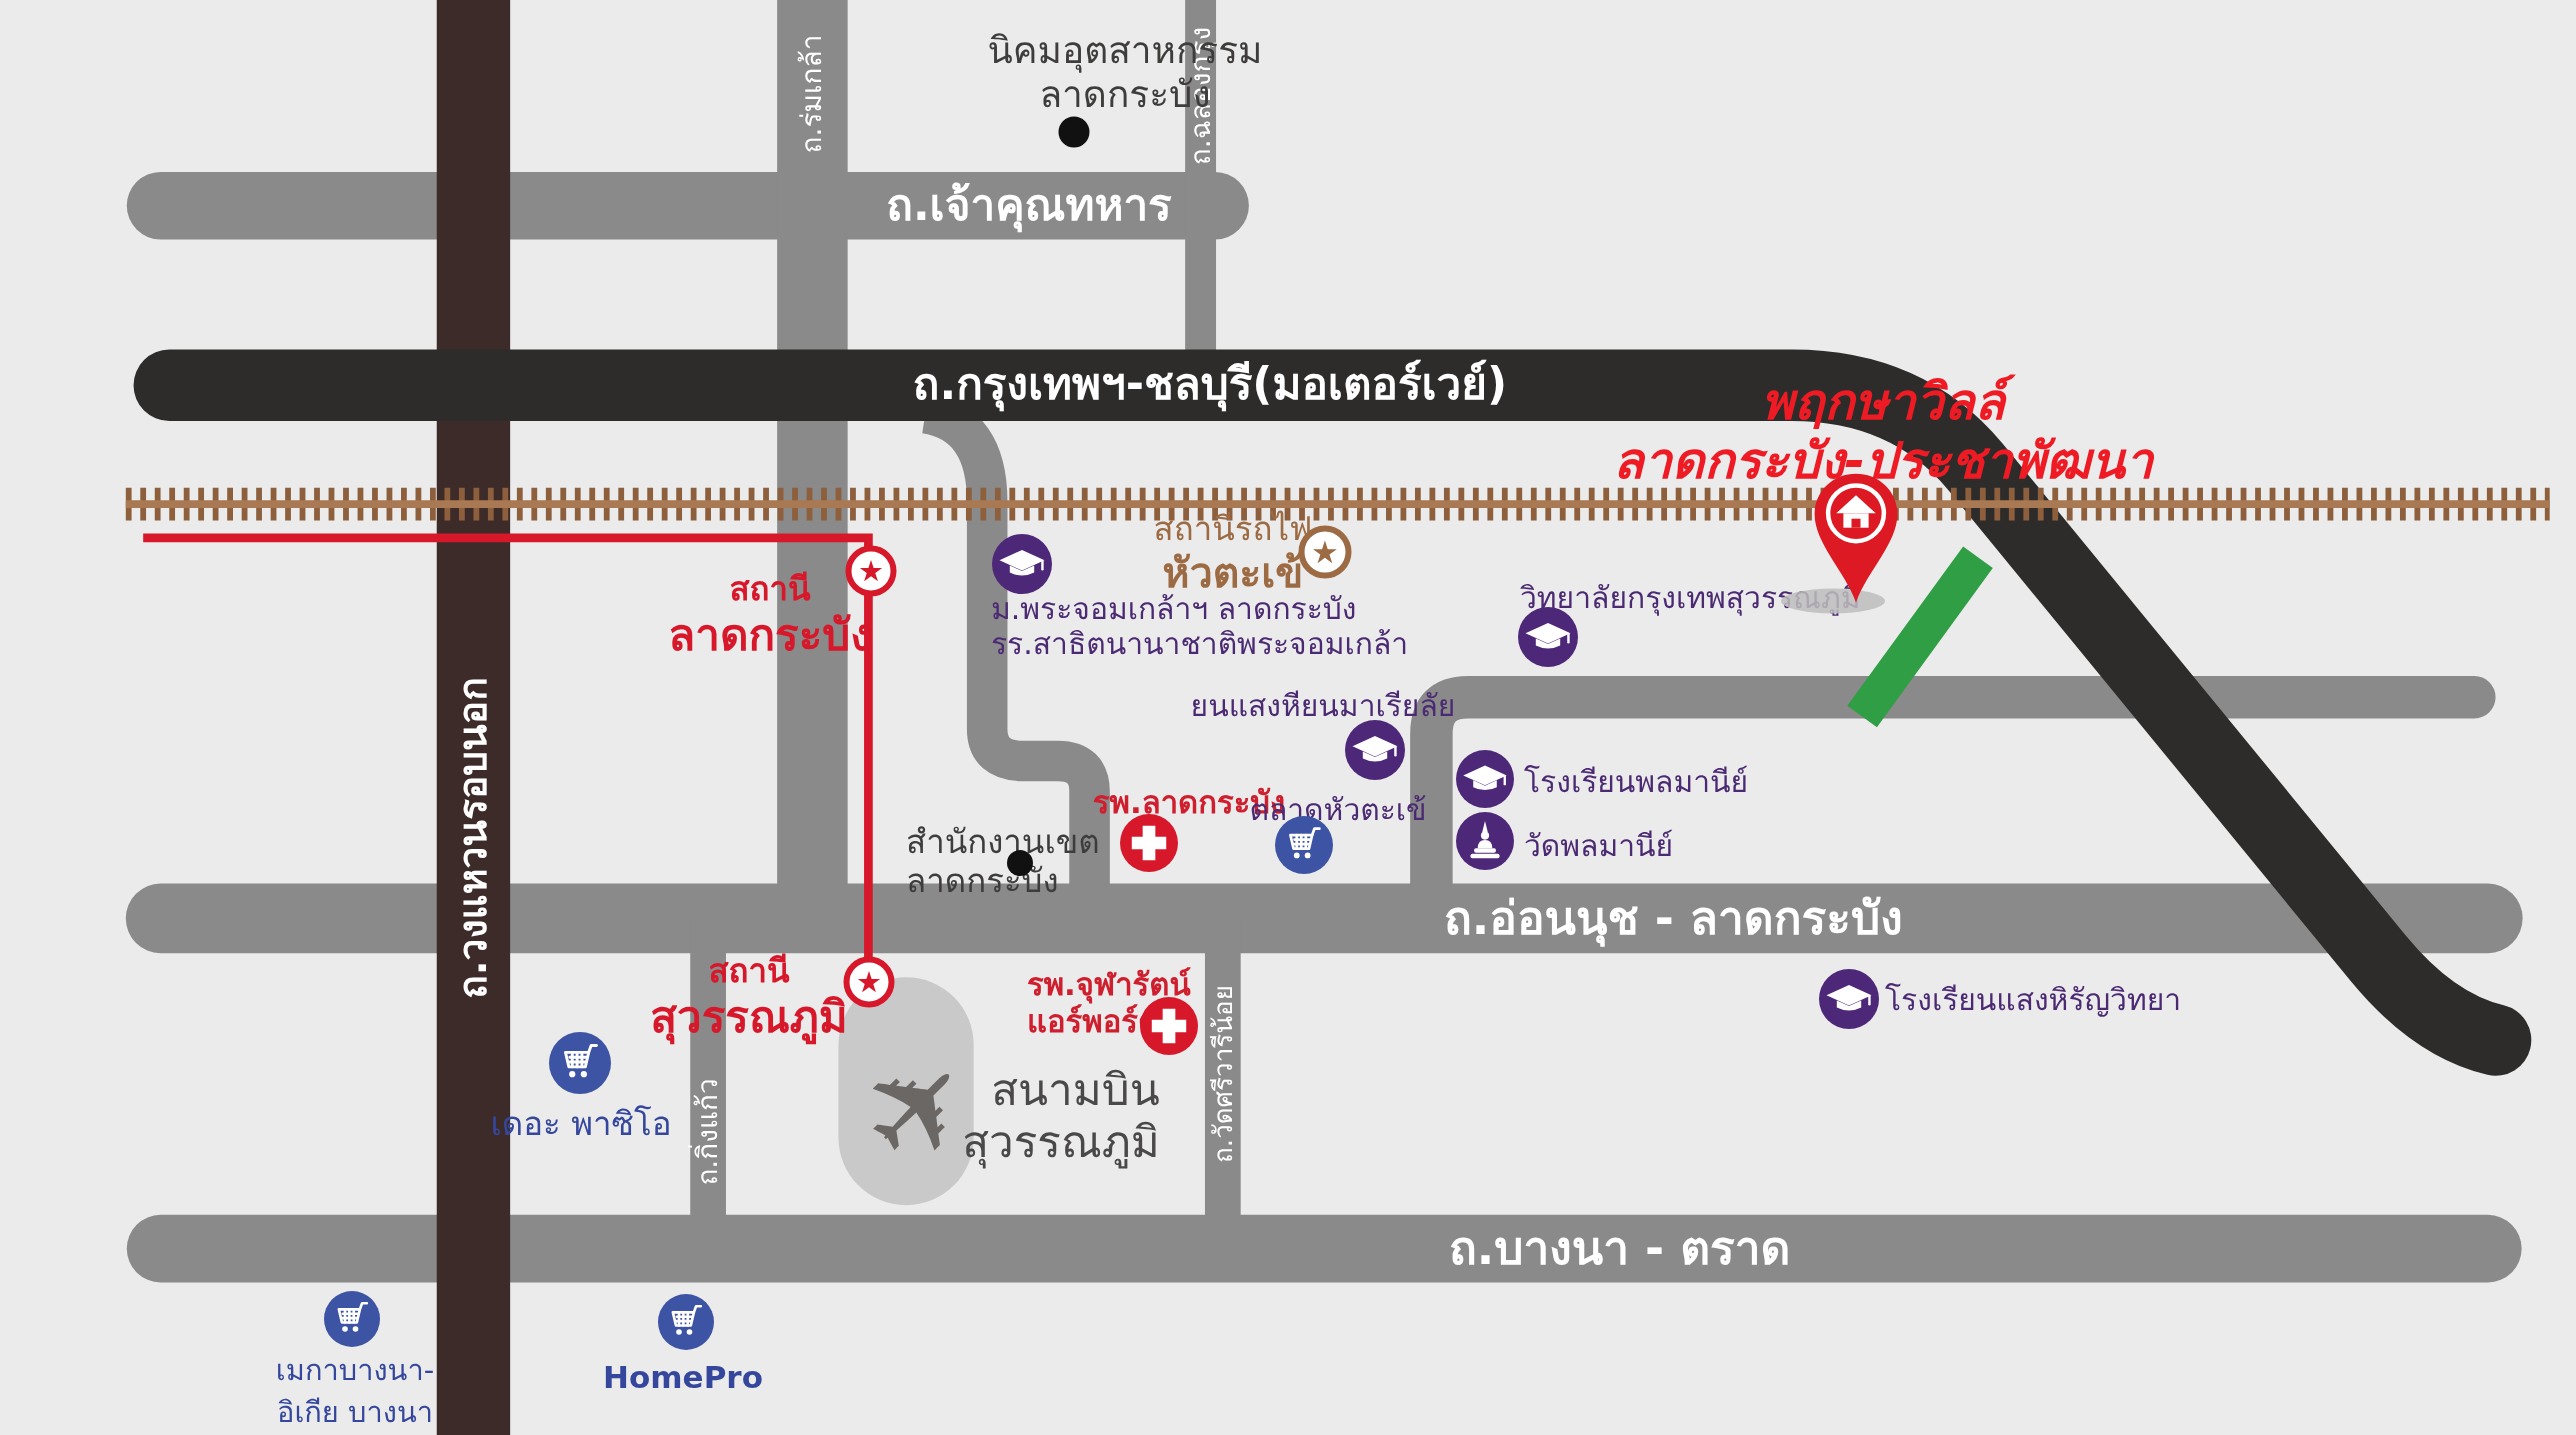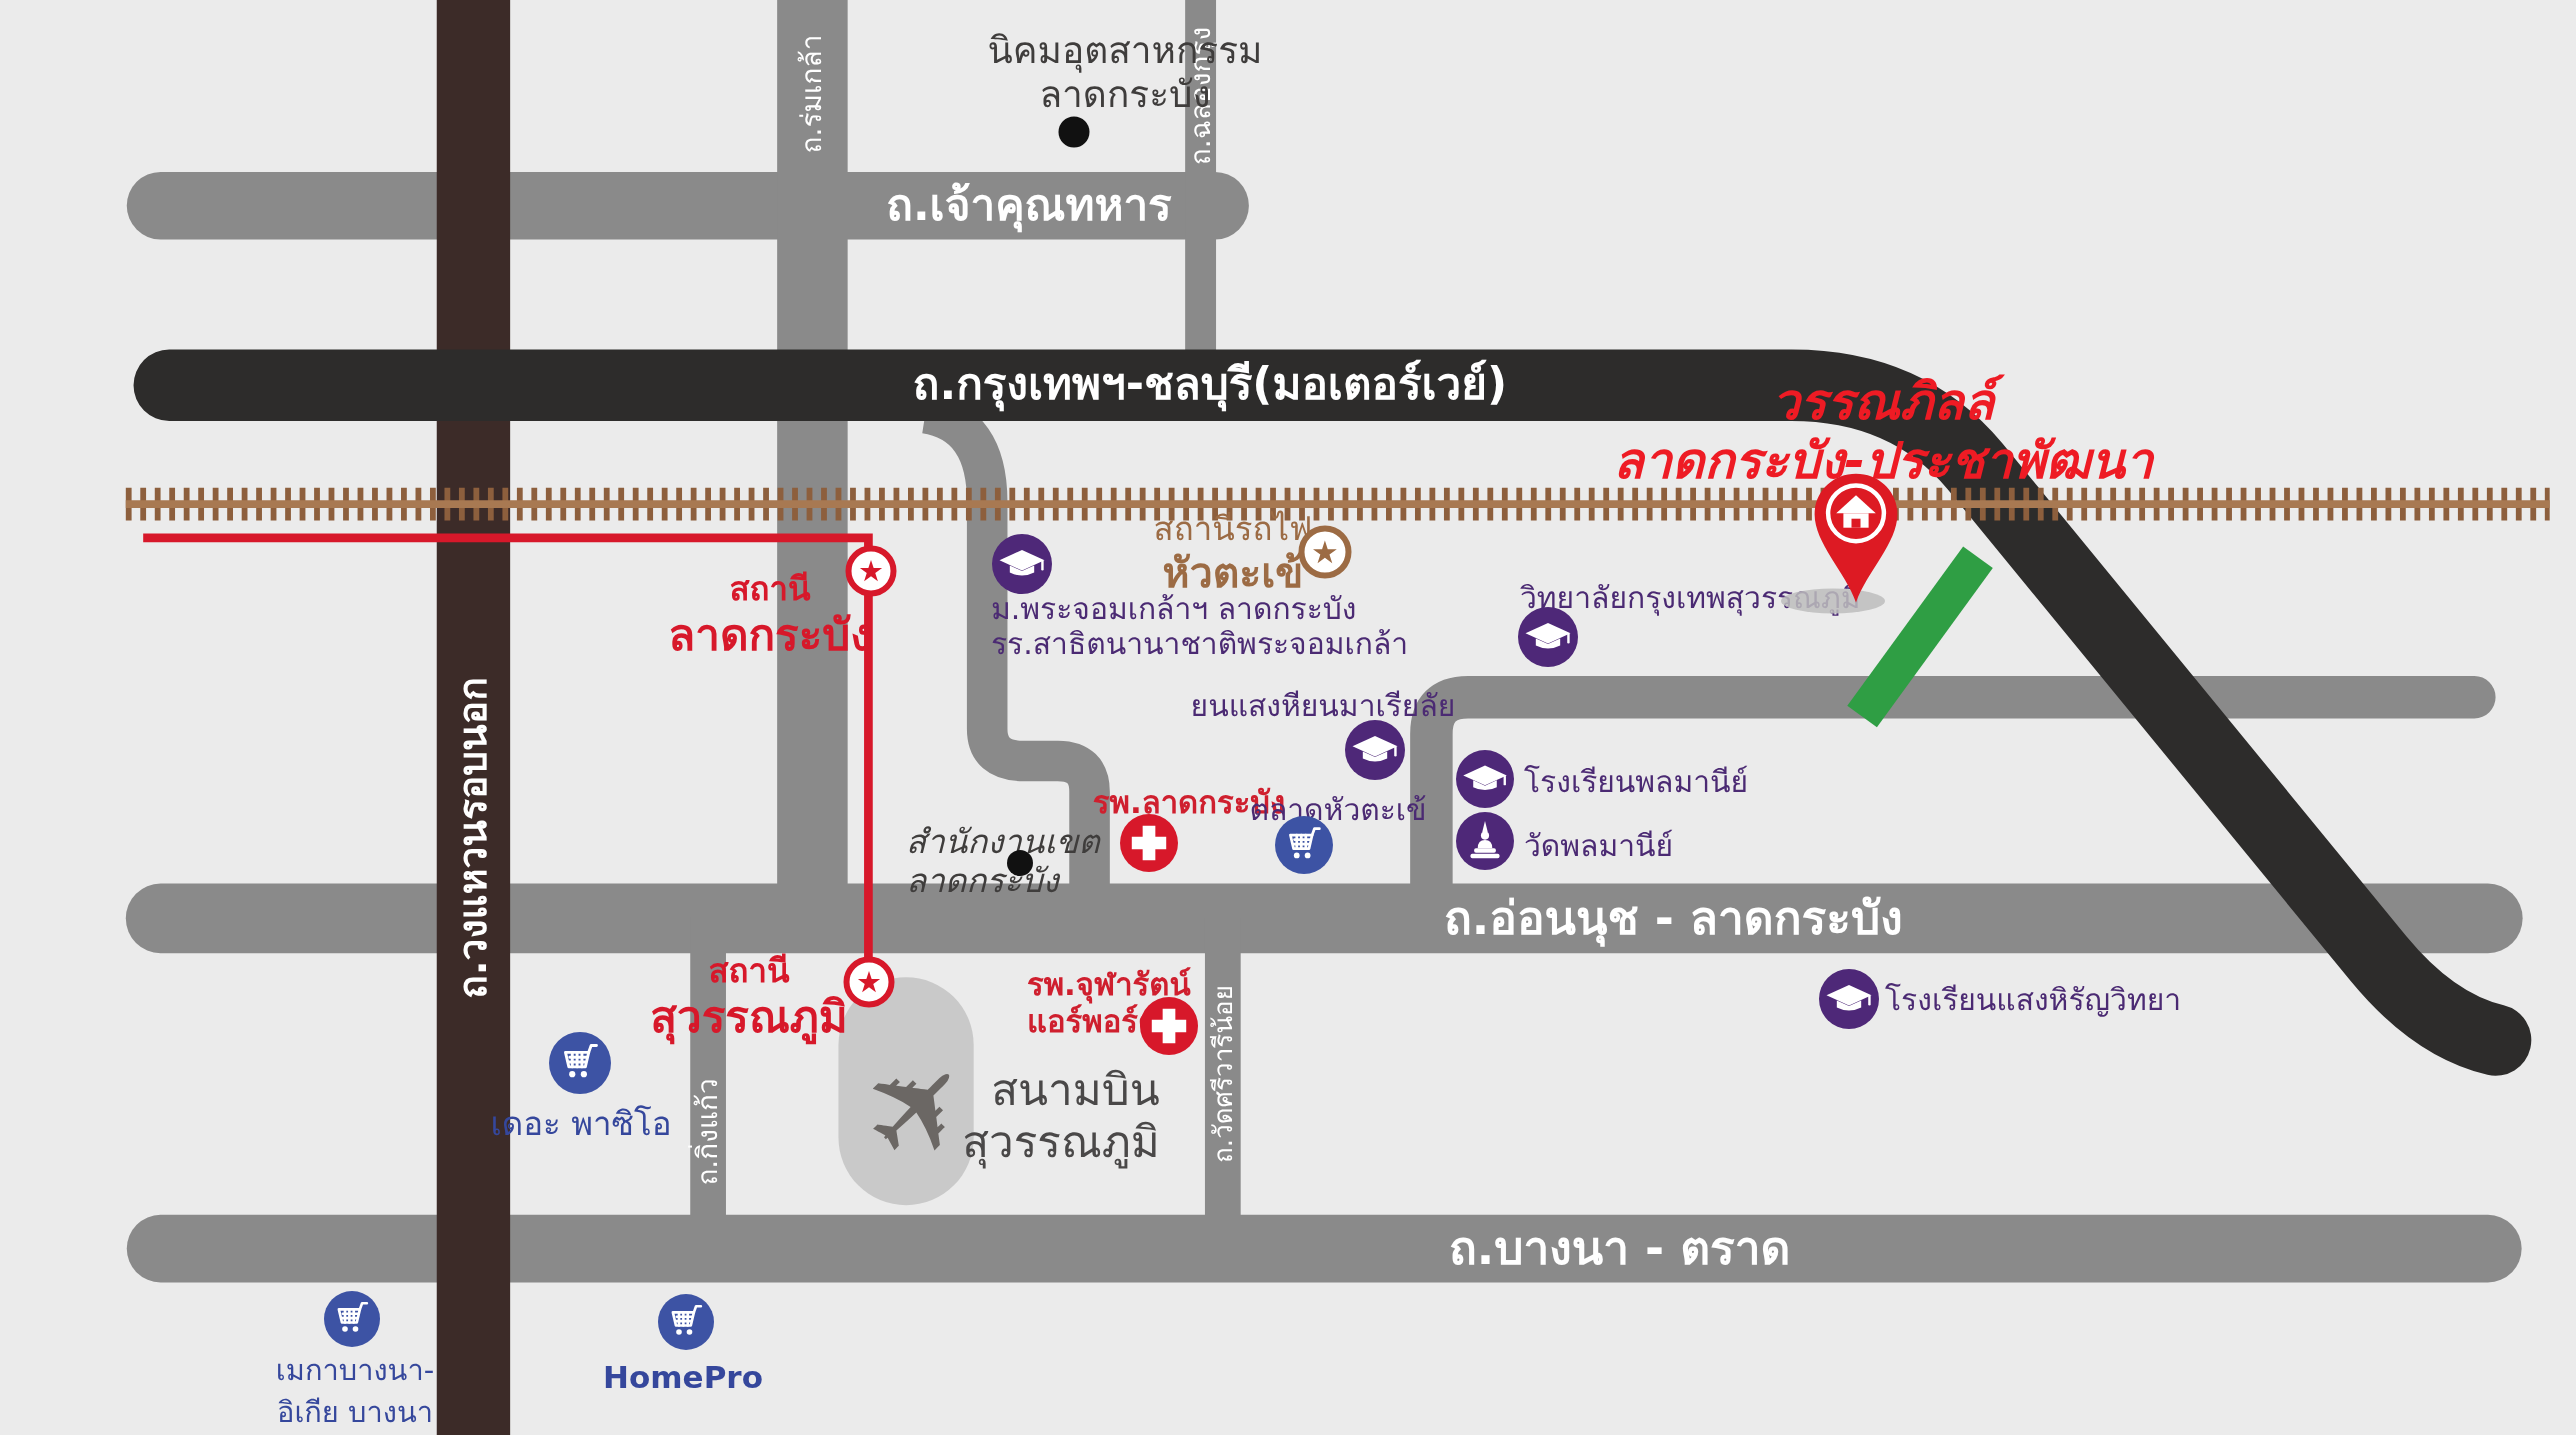--- a/index.html
+++ b/index.html
@@ -172,21 +172,21 @@
 
   <svg class="poi-icon" style="left:1485px;top:779px;color:#4e2878;" width="58" height="58" viewBox="0 0 60 60">
       <use href="#ic-cap"></use>
     </svg>
   <div class="lbl cl purple-txt" style="left:1524px;top:782px;">โรงเรียนพลมานีย์</div>
   <svg class="poi-icon" style="left:1485px;top:841px;color:#4e2878;" width="58" height="58" viewBox="0 0 60 60">
       <use href="#ic-temple"></use>
     </svg>
   <div class="lbl cl purple-txt" style="left:1524px;top:846px;">วัดพลมานีย์</div>
 
-  <div class="lbl dark-txt" style="left:906px;top:823px;font-size:33px;font-style:italic;">
+  <div class="lbl dark-txt" style="left:906px;top:823px;font-size:33px;">
     <div>สำนักงานเขต</div>
     <div>ลาดกระบัง</div>
   </div>
   <div class="dot" style="left:1020px;top:863px;width:26px;height:26px;"></div>
 
   <div class="lbl" style="left:1027px;top:966px;font-size:31px;font-weight:600;color:#cf1f2e;">
     <div>รพ.จุฬารัตน์</div>
     <div>แอร์พอร์ต</div>
   </div>
   <svg class="poi-icon" style="left:1169px;top:1026px;color:#d7182a;" width="58" height="58" viewBox="0 0 60 60">
@@ -216,21 +216,21 @@
     <div>เมกาบางนา-</div>
     <div>อิเกีย บางนา</div>
   </div>
 
   <svg class="poi-icon" style="left:686px;top:1322px;color:#3d53a4;" width="56" height="56" viewBox="0 0 58 58">
       <use href="#ic-cart"></use>
     </svg>
   <div class="lbl cc navy-txt" style="left:683px;top:1377px;font-weight:600;">HomePro</div>
 
   <div class="lbl cc pruksa" style="left:1883px;top:432px;">
-    <div>วรรณภิลล์</div>
+    <div>พฤกษาวิลล์</div>
     <div>ลาดกระบัง-ประชาพัฒนา</div>
   </div>
   <div class="pin-shadow" style="left:1833px;top:601px;"></div>
   <div class="pin-wrap" style="left:1856px;top:471px;">
     <svg width="93" height="135" viewBox="0 0 100 150">
       <path d="M50 3 C76 3 96 23 96 48 C96 80 62 112 50 146 C38 112 4 80 4 48 C4 23 24 3 50 3 Z" fill="#dd1a23"></path>
       <circle cx="50" cy="47" r="31" fill="none" stroke="#fff" stroke-width="5"></circle>
       <polygon points="50,27 72,47 28,47" fill="#fff"></polygon>
       <rect x="36" y="47" width="28" height="16" fill="#fff"></rect>
       <rect x="45" y="53" width="10" height="10" fill="#dd1a23"></rect>

